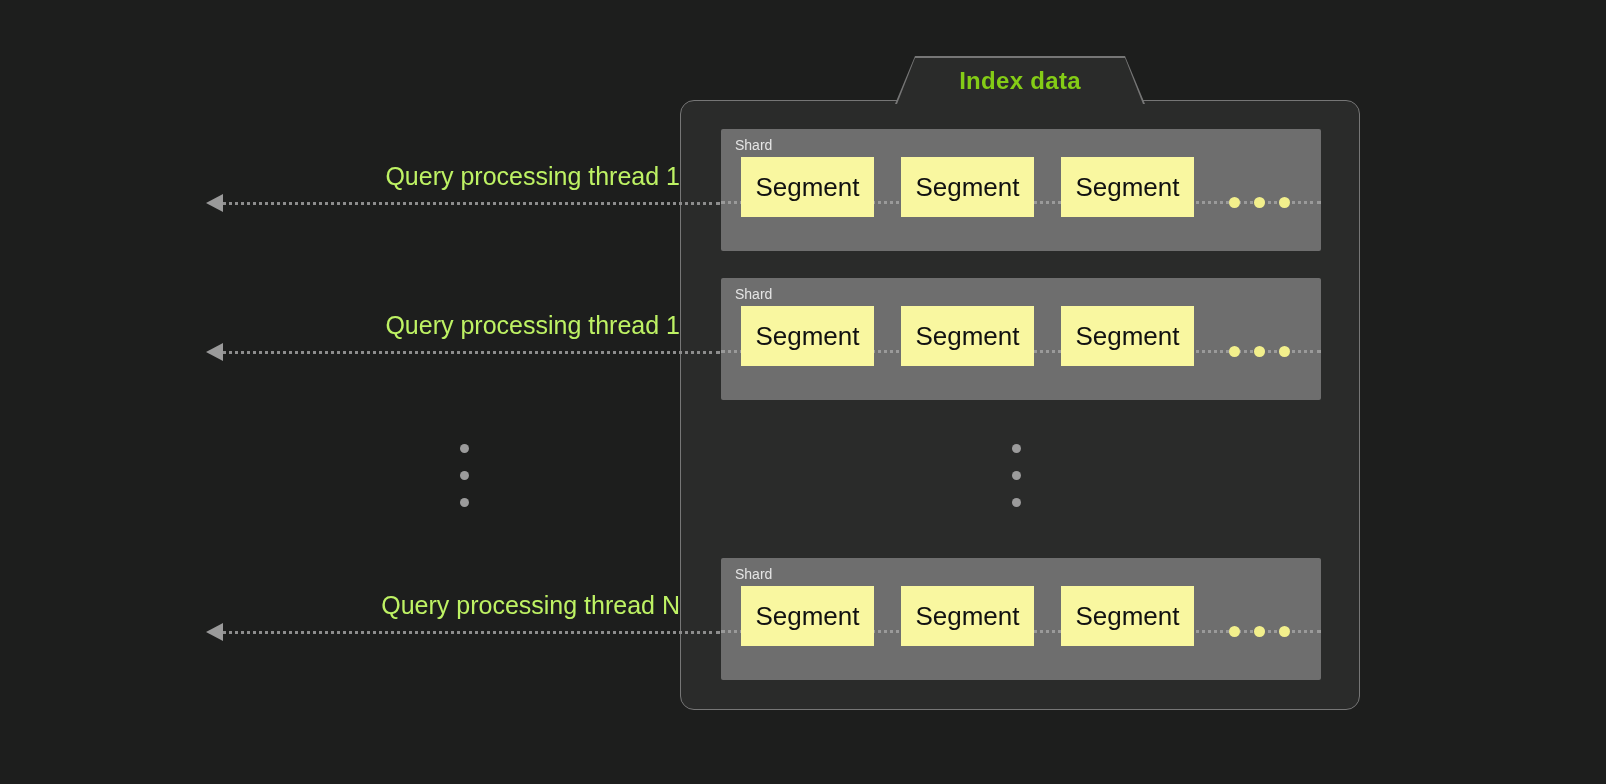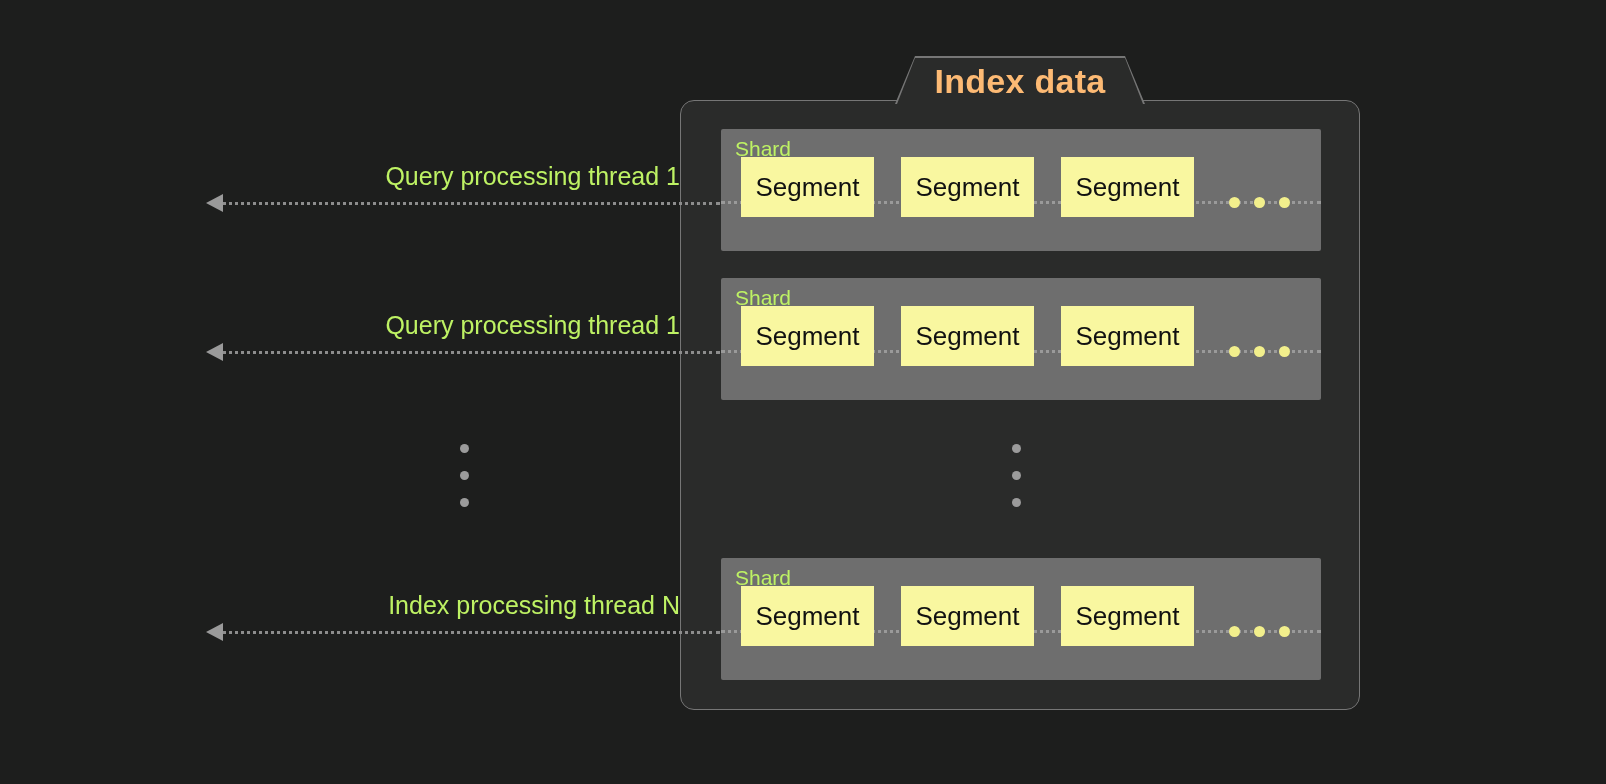--- a/index.html
+++ b/index.html
@@ -44,41 +44,41 @@
     top: 2px;
     right: 2px;
     bottom: 0;
     background: #2a2b2a;
     clip-path: polygon(18px 0, calc(100% - 18px) 0, 100% 100%, 0 100%);
     display: flex;
     align-items: center;
     justify-content: center;
   }
   .tab-label {
-    color: #fdba74;
-    font-size: 34px;
+    color: #84cc16;
+    font-size: 24px;
     font-weight: bold;
     letter-spacing: 0.3px;
   }
 
   
   .shard {
     position: absolute;
     left: 40px;
     width: 600px;
     height: 122px;
     background: #6e6e6e;
     border-radius: 2px;
   }
   .shard-label {
     position: absolute;
     top: 8px;
     left: 14px;
-    color: #bef264;
-    font-size: 21px;
+    color: #e5e5e5;
+    font-size: 14px;
   }
   .shard-line {
     position: absolute;
     left: 0;
     right: 0;
     top: 72px;
     border-top: 3px dotted #9a9a9a;
   }
   .segment {
     position: absolute;
@@ -173,21 +173,21 @@
 <div class="stage">
 
   <div class="thread-label t1-label">Query processing thread 1</div>
   <div class="thread-line t1-line"></div>
   <div class="arrowhead t1-head"></div>
 
   <div class="thread-label t2-label">Query processing thread 1</div>
   <div class="thread-line t2-line"></div>
   <div class="arrowhead t2-head"></div>
 
-  <div class="thread-label t3-label">Index processing thread N</div>
+  <div class="thread-label t3-label">Query processing thread N</div>
   <div class="thread-line t3-line"></div>
   <div class="arrowhead t3-head"></div>
 
   <div class="v-ellipsis ve-left">
     <div class="v-dot"></div>
     <div class="v-dot"></div>
     <div class="v-dot"></div>
   </div>
 
   <div class="panel">

